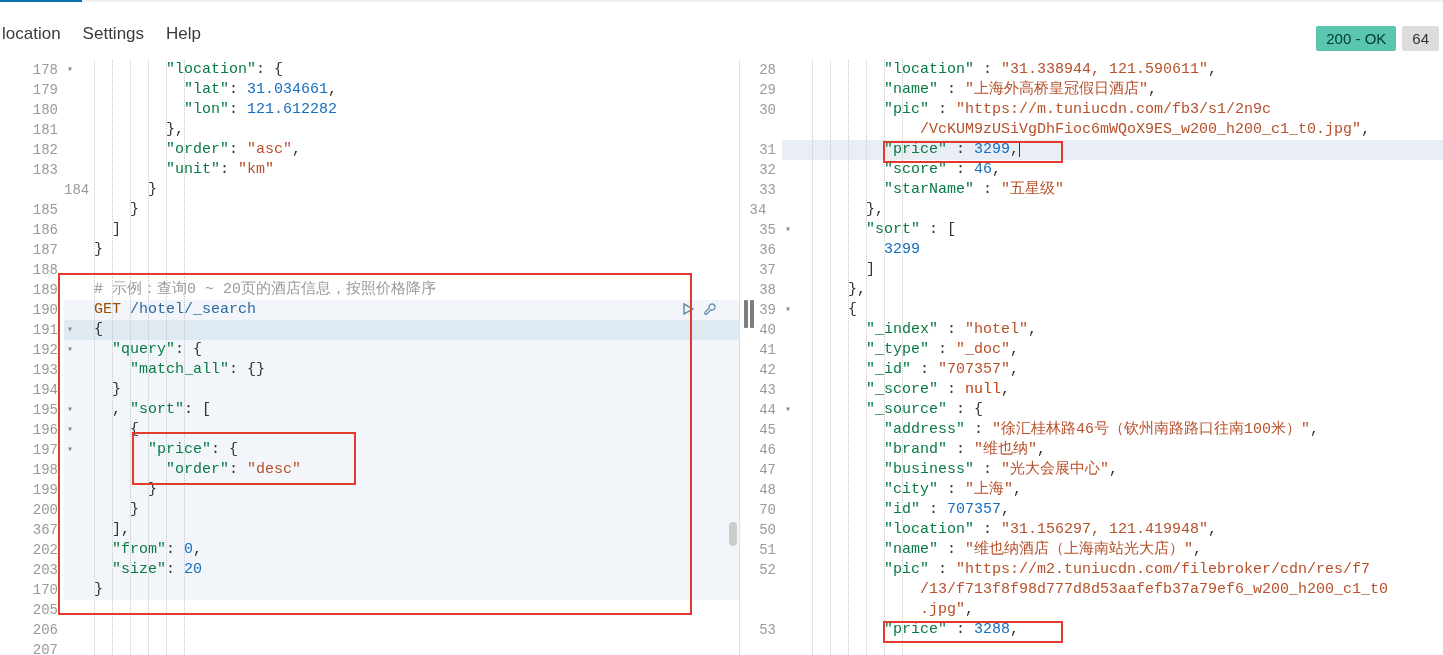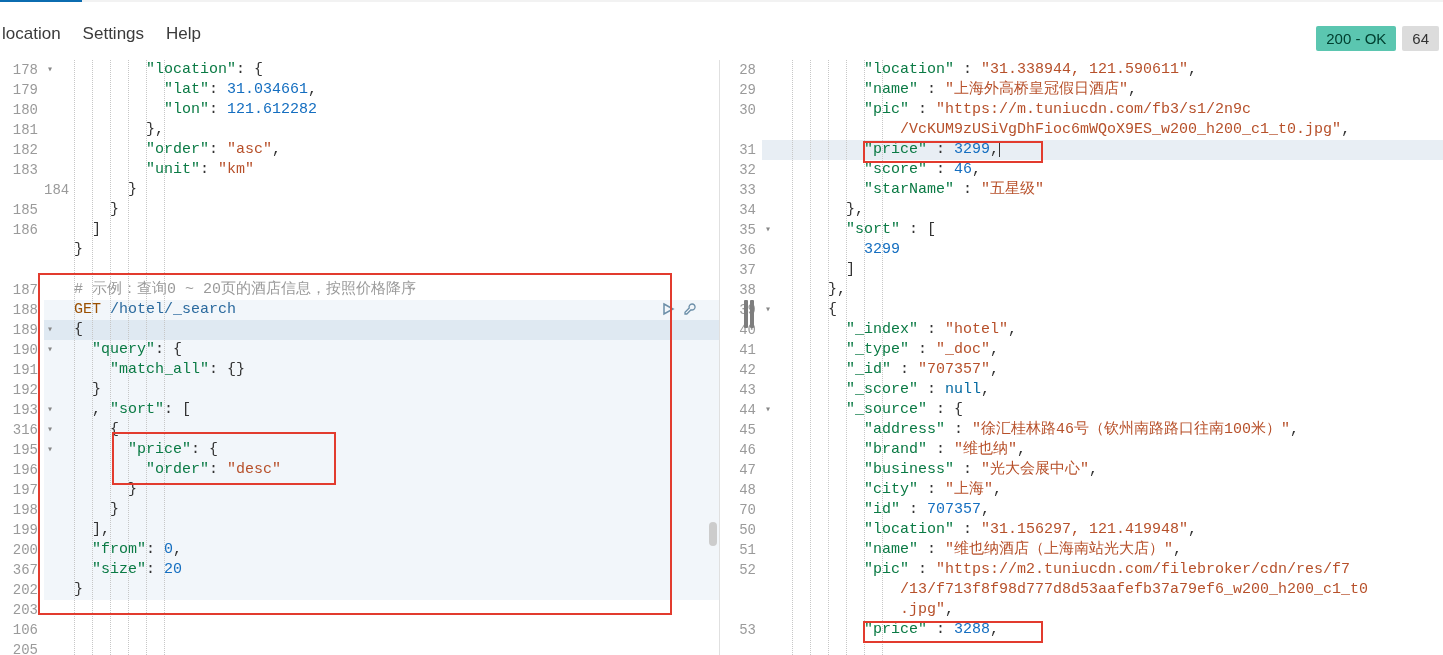--- a/index.html
+++ b/index.html
@@ -56,20 +56,21 @@
   background: #dcdcdc;
   color: #333;
 }
 .editor-wrap {
   position: absolute;
   top: 60px;
   left: 0;
   right: 0;
   bottom: 0;
   display: flex;
+  padding-left: 20px;
 }
 .pane {
   position: relative;
   overflow: hidden;
 }
 .pane-left { flex: 0 0 720px; border-right: 1px solid #e0e0e0; }
 .pane-right { flex: 1; }
 .gutter {
   position: absolute;
   left: 0;
@@ -109,21 +110,21 @@
 .row { height: 20px; position: relative; }
 .bracket-lines {
   position: absolute; left: 56px; top: 0; bottom: 0; pointer-events: none;
 }
 .bracket-lines span {
   position: absolute; top:0; bottom:0; width:0; border-left: 1px dotted #c7c7c7;
 }
 .tok-key { color: #0a7a44; }
 .tok-str { color: #b7502a; }
 .tok-num { color: #146ec0; }
-.tok-kw  { color: #0369a1; }
+.tok-kw  { color: #c2410c; }
 .tok-comm{ color: #9a9a9a; }
 .tok-method { color: #9a4f00; }
 .tok-path { color: #2b6a9e; }
 .redbox {
   position: absolute;
   border: 2px solid #e23b2e;
   pointer-events: none;
   z-index: 5;
 }
 .run-icons {
@@ -181,38 +182,38 @@
     <div class="gutter" id="gutter-left">
         <div style="height:20px;">178</div>
         <div style="height:20px;">179</div>
         <div style="height:20px;">180</div>
         <div style="height:20px;">181</div>
         <div style="height:20px;">182</div>
         <div style="height:20px;">183</div>
         <div style="height:20px;margin-left:44px;">184</div>
         <div style="height:20px;">185</div>
         <div style="height:20px;">186</div>
-        <div style="height:20px;margin-top:40px;">187</div>
+        <div style="height:20px;">187</div>
         <div style="height:20px;">188</div>
         <div style="height:20px;">189</div>
         <div style="height:20px;">190</div>
         <div style="height:20px;">191</div>
         <div style="height:20px;">192</div>
         <div style="height:20px;">193</div>
-        <div style="height:20px;">316</div>
+        <div style="height:20px;">194</div>
         <div style="height:20px;">195</div>
         <div style="height:20px;">196</div>
         <div style="height:20px;">197</div>
         <div style="height:20px;">198</div>
         <div style="height:20px;">199</div>
         <div style="height:20px;">200</div>
         <div style="height:20px;">367</div>
         <div style="height:20px;">202</div>
         <div style="height:20px;">203</div>
-        <div style="height:20px;">106</div>
+        <div style="height:20px;">170</div>
         <div style="height:20px;">205</div>
         <div style="height:20px;">206</div>
         <div style="height:20px;">207</div>
       </div>
     <div class="fold fold-left" id="fold-left">
         <div style="height:20px;text-align:center;">▾</div>
         <div style="height:20px;text-align:center;"></div>
         <div style="height:20px;text-align:center;"></div>
         <div style="height:20px;text-align:center;"></div>
         <div style="height:20px;text-align:center;"></div>
@@ -261,21 +262,21 @@
     </div>
   <div class="pane pane-right">
     <div class="gutter gut-right" id="gutter-right">
         <div style="height:20px;">28</div>
         <div style="height:20px;">29</div>
         <div style="height:20px;">30</div>
         <div style="height:20px;"></div>
         <div style="height:20px;">31</div>
         <div style="height:20px;">32</div>
         <div style="height:20px;">33</div>
-        <div style="height:20px;">34</div>
+        <div style="height:20px;text-align:center;">34</div>
         <div style="height:20px;">35</div>
         <div style="height:20px;">36</div>
         <div style="height:20px;">37</div>
         <div style="height:20px;">38</div>
         <div style="height:20px;">39</div>
         <div style="height:20px;">40</div>
         <div style="height:20px;">41</div>
         <div style="height:20px;">42</div>
         <div style="height:20px;">43</div>
         <div style="height:20px;">44</div>

